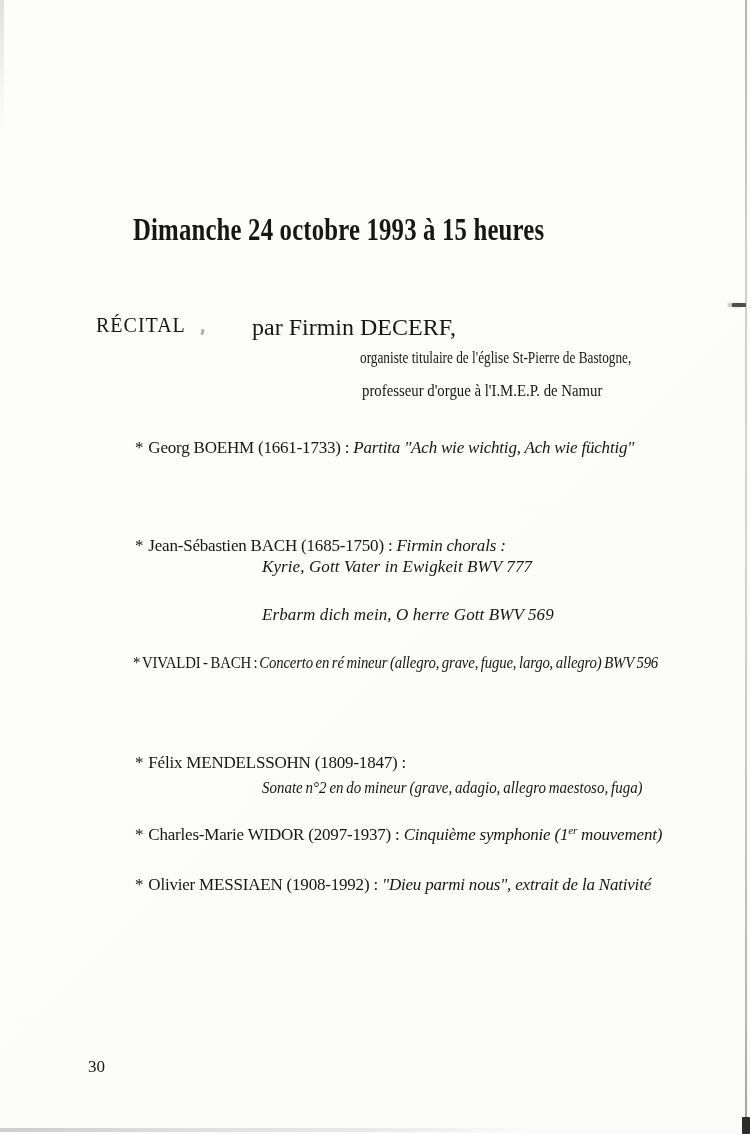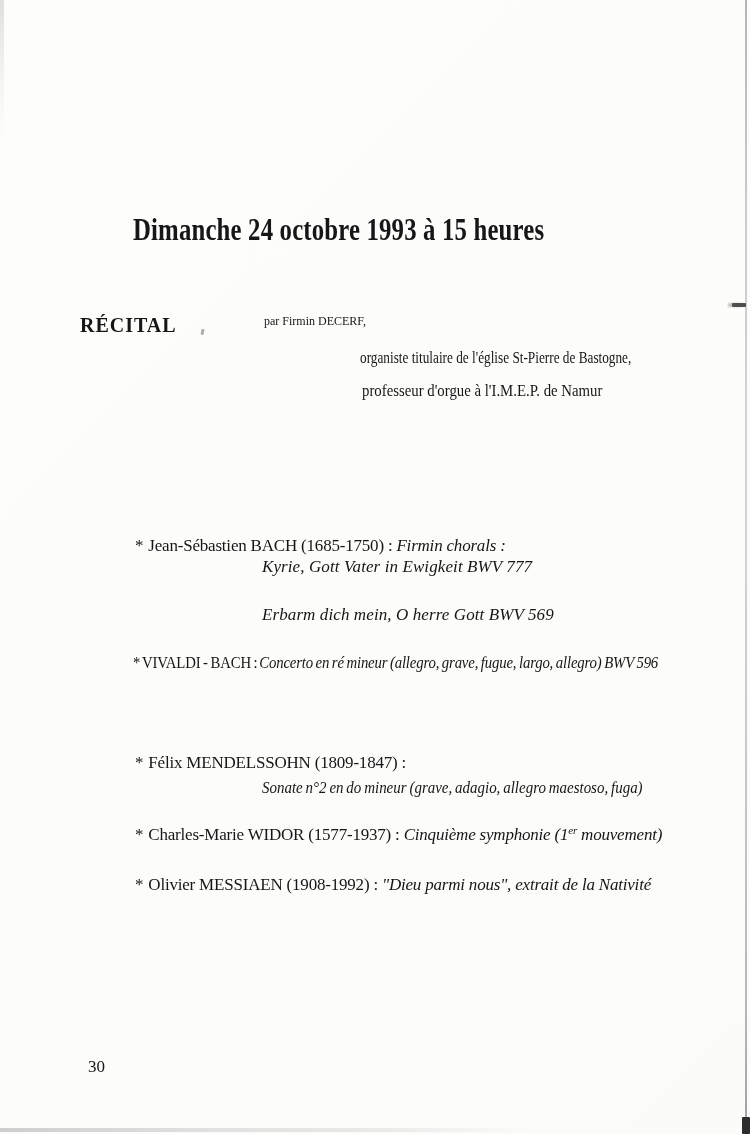--- a/index.html
+++ b/index.html
@@ -26,28 +26,28 @@
 
   .title {
     left: 133px; top: 212px;
     font-size: 31px;
     font-weight: bold;
     transform: scaleX(0.80);
     transform-origin: left top;
     letter-spacing: 0.2px;
   }
   .recital-label {
-    left: 80px; top: 314px;
+    left: 96px; top: 314px;
     font-size: 20px;
-    font-weight: bold;
+    font-weight: normal;
     letter-spacing: 1px;
   }
   .by-line {
-    left: 264px; top: 314px;
-    font-size: 12px;
+    left: 252px; top: 314px;
+    font-size: 24px;
   }
   .role1 {
     left: 360px; top: 348px;
     font-size: 17px;
     transform: scaleX(0.78);
     transform-origin: left top;
   }
   .role2 {
     left: 362px; top: 381px;
     font-size: 17px;
@@ -148,40 +148,43 @@
 
 <div class="page">
 
   <div class="abs title">Dimanche 24 octobre 1993 à 15 heures</div>
 
   <div class="abs recital-label">RÉCITAL</div>
   <div class="abs by-line">par Firmin DECERF,</div>
   <div class="abs role1">organiste titulaire de l'église St-Pierre de Bastogne,</div>
   <div class="abs role2">professeur d'orgue à l'I.M.E.P. de Namur</div>
 
+  <div class="abs prog" style="top:438px">
+    <span class="marker">*</span><span class="composer">Georg BOEHM (1661-1733) :</span><span class="work">Partita "Ach wie wichtig, Ach wie füchtig"</span>
+  </div>
 
 
   <div class="abs prog" style="top:536px">
     <span class="marker">*</span><span class="composer">Jean-Sébastien BACH (1685-1750) :</span><span class="work">Firmin chorals :</span>
   </div>
   <div class="abs choral" style="top:557px">Kyrie, Gott Vater in Ewigkeit BWV 777</div>
   <div class="abs choral" style="top:605px">Erbarm dich mein, O herre Gott BWV 569</div>
 
   <div class="abs prog condensed" style="top:653px">
     <span class="marker" style="margin-right:2px">*</span><span class="composer" style="margin-right:2px">VIVALDI - BACH :</span><span class="work">Concerto en ré mineur (allegro, grave, fugue, largo, allegro) BWV 596</span>
   </div>
 
 
   <div class="abs prog" style="top:753px">
     <span class="marker">*</span><span class="composer">Félix MENDELSSOHN (1809-1847) :</span>
   </div>
   <div class="abs subline-condensed" style="top:778px">Sonate n°2 en do mineur (grave, adagio, allegro maestoso, fuga)</div>
 
   <div class="abs prog" style="top:825px">
-    <span class="marker">*</span><span class="composer">Charles-Marie WIDOR (1577-1937) :</span><span class="work">Cinquième symphonie (1</span><span class="sup">er</span><span class="work"> mouvement)</span>
+    <span class="marker">*</span><span class="composer">Charles-Marie WIDOR (2097-1937) :</span><span class="work">Cinquième symphonie (1</span><span class="sup">er</span><span class="work"> mouvement)</span>
   </div>
 
   <div class="abs prog" style="top:875px">
     <span class="marker">*</span><span class="composer">Olivier MESSIAEN (1908-1992) :</span><span class="work">"Dieu parmi nous", extrait de la Nativité</span>
   </div>
 
   <div class="abs page-number">30</div>
 
   <div class="edge-line-right"></div>
   <div class="edge-dash"></div>

